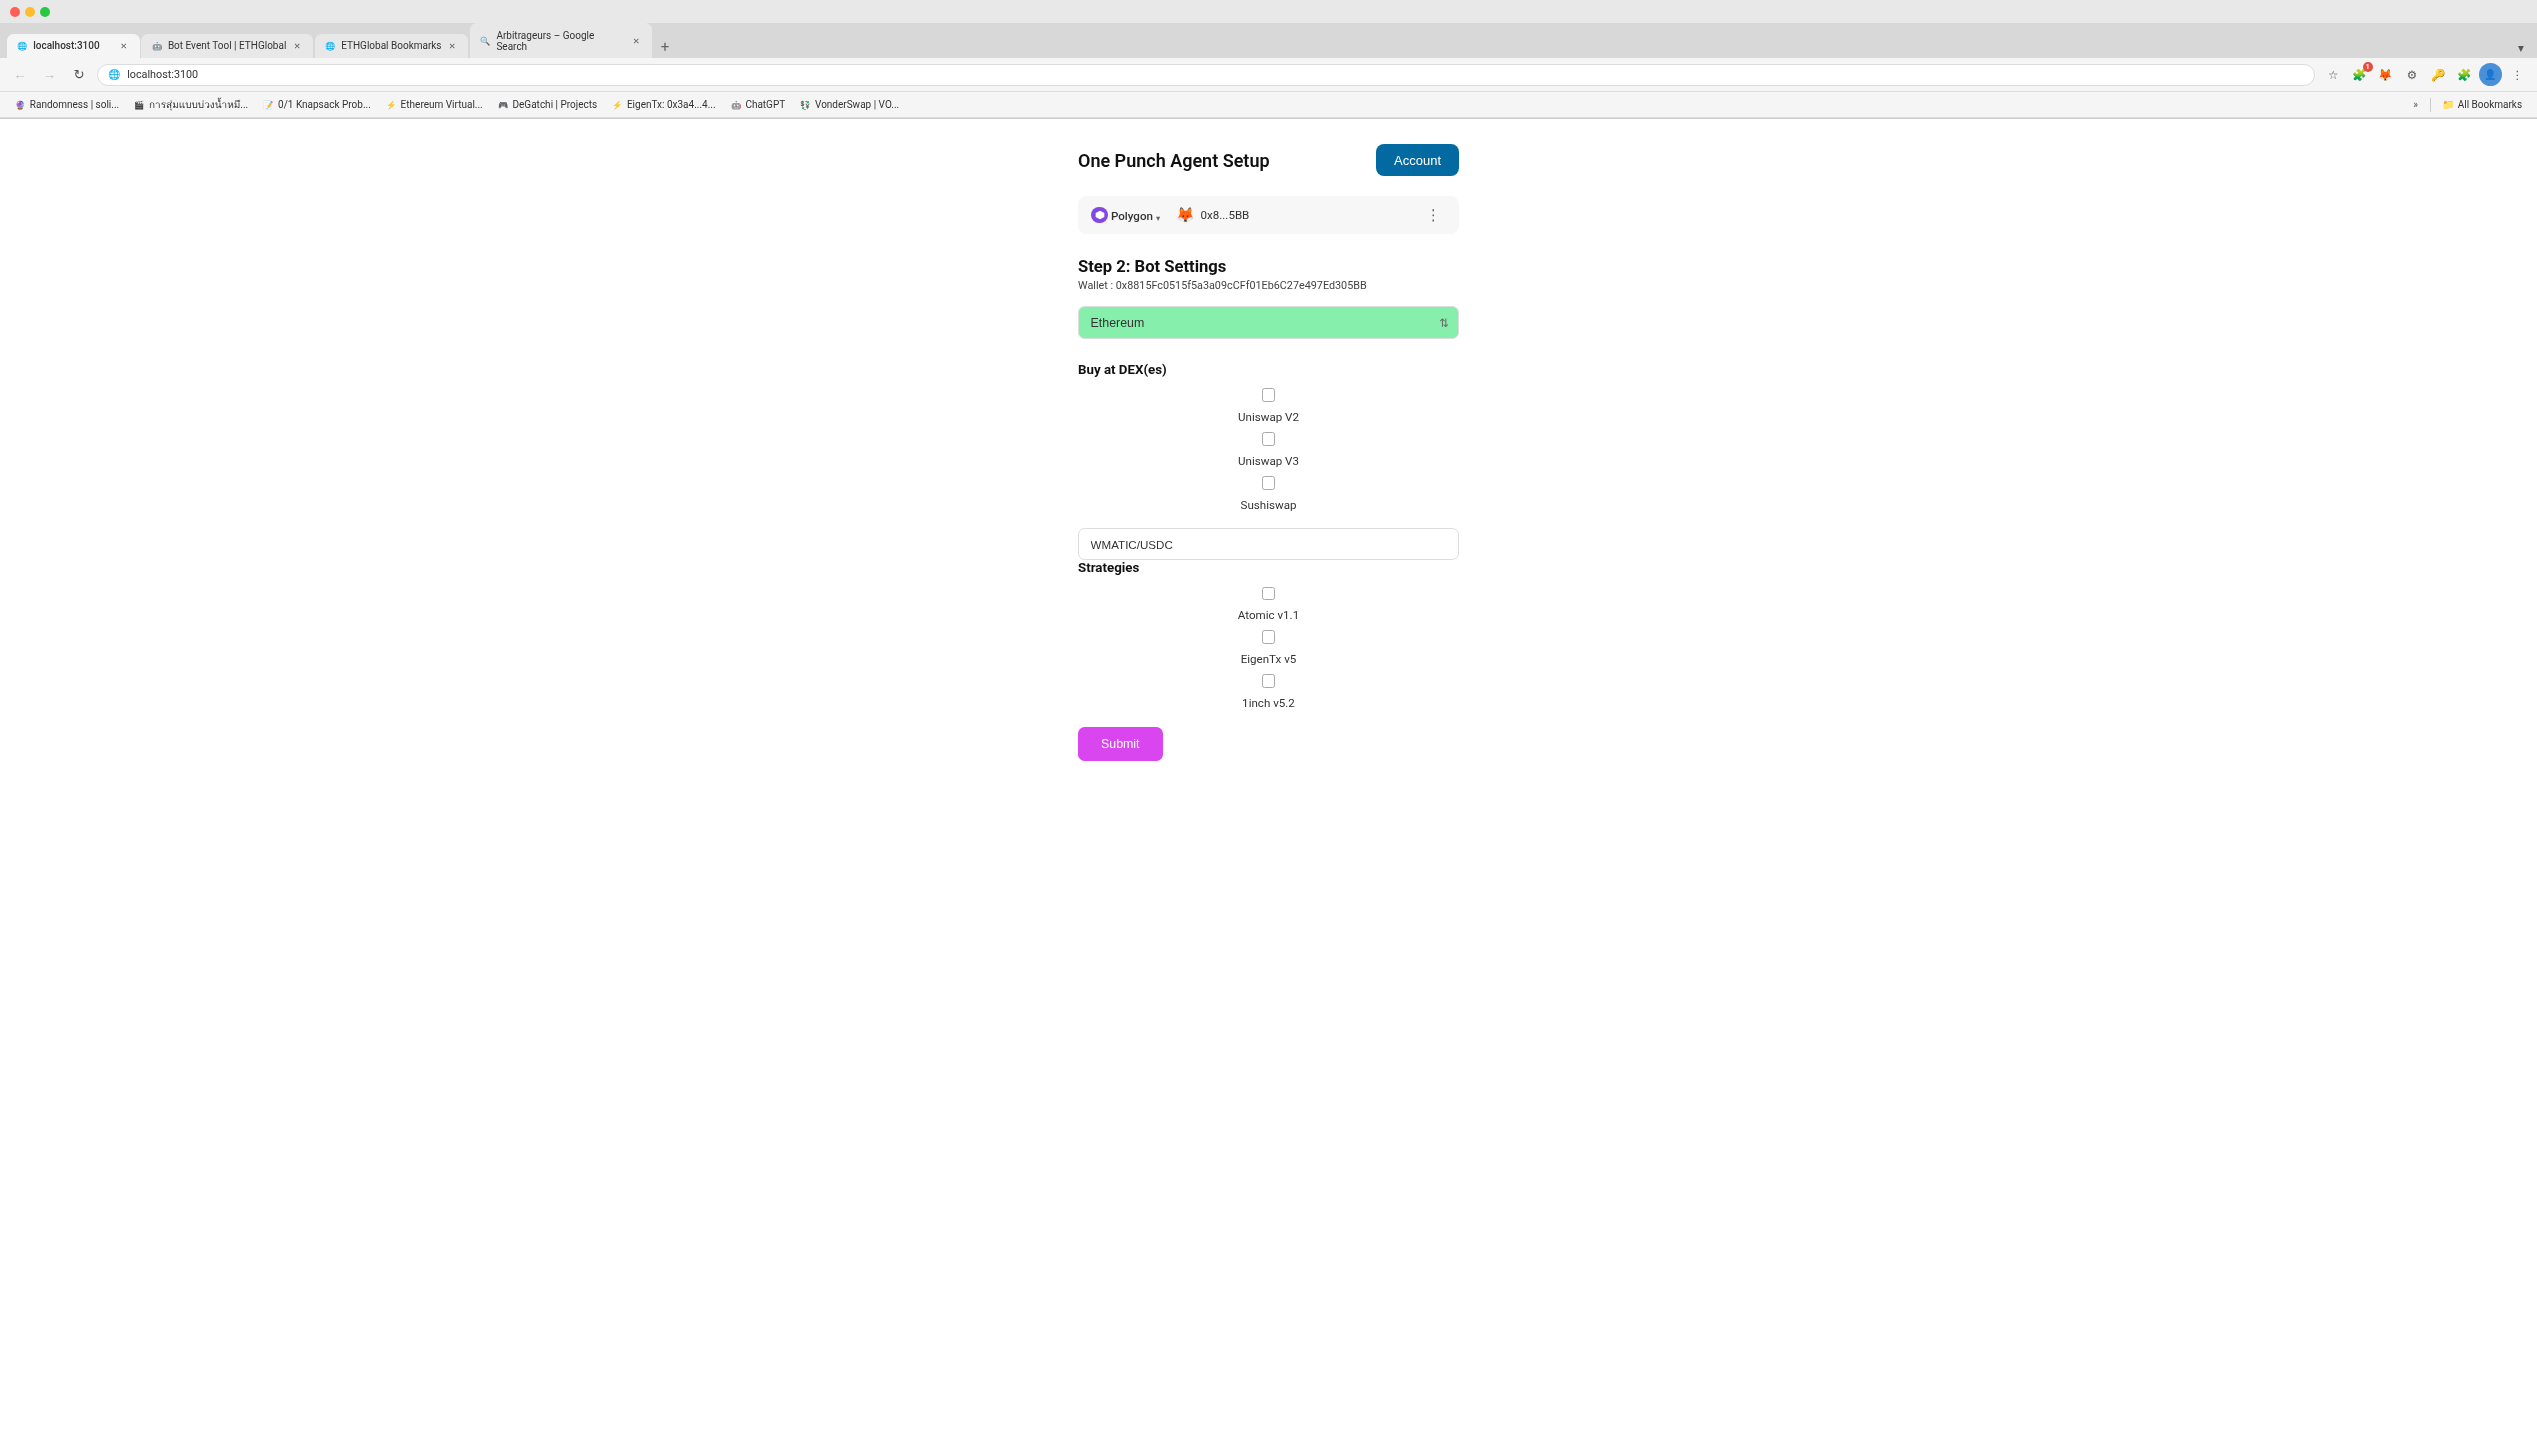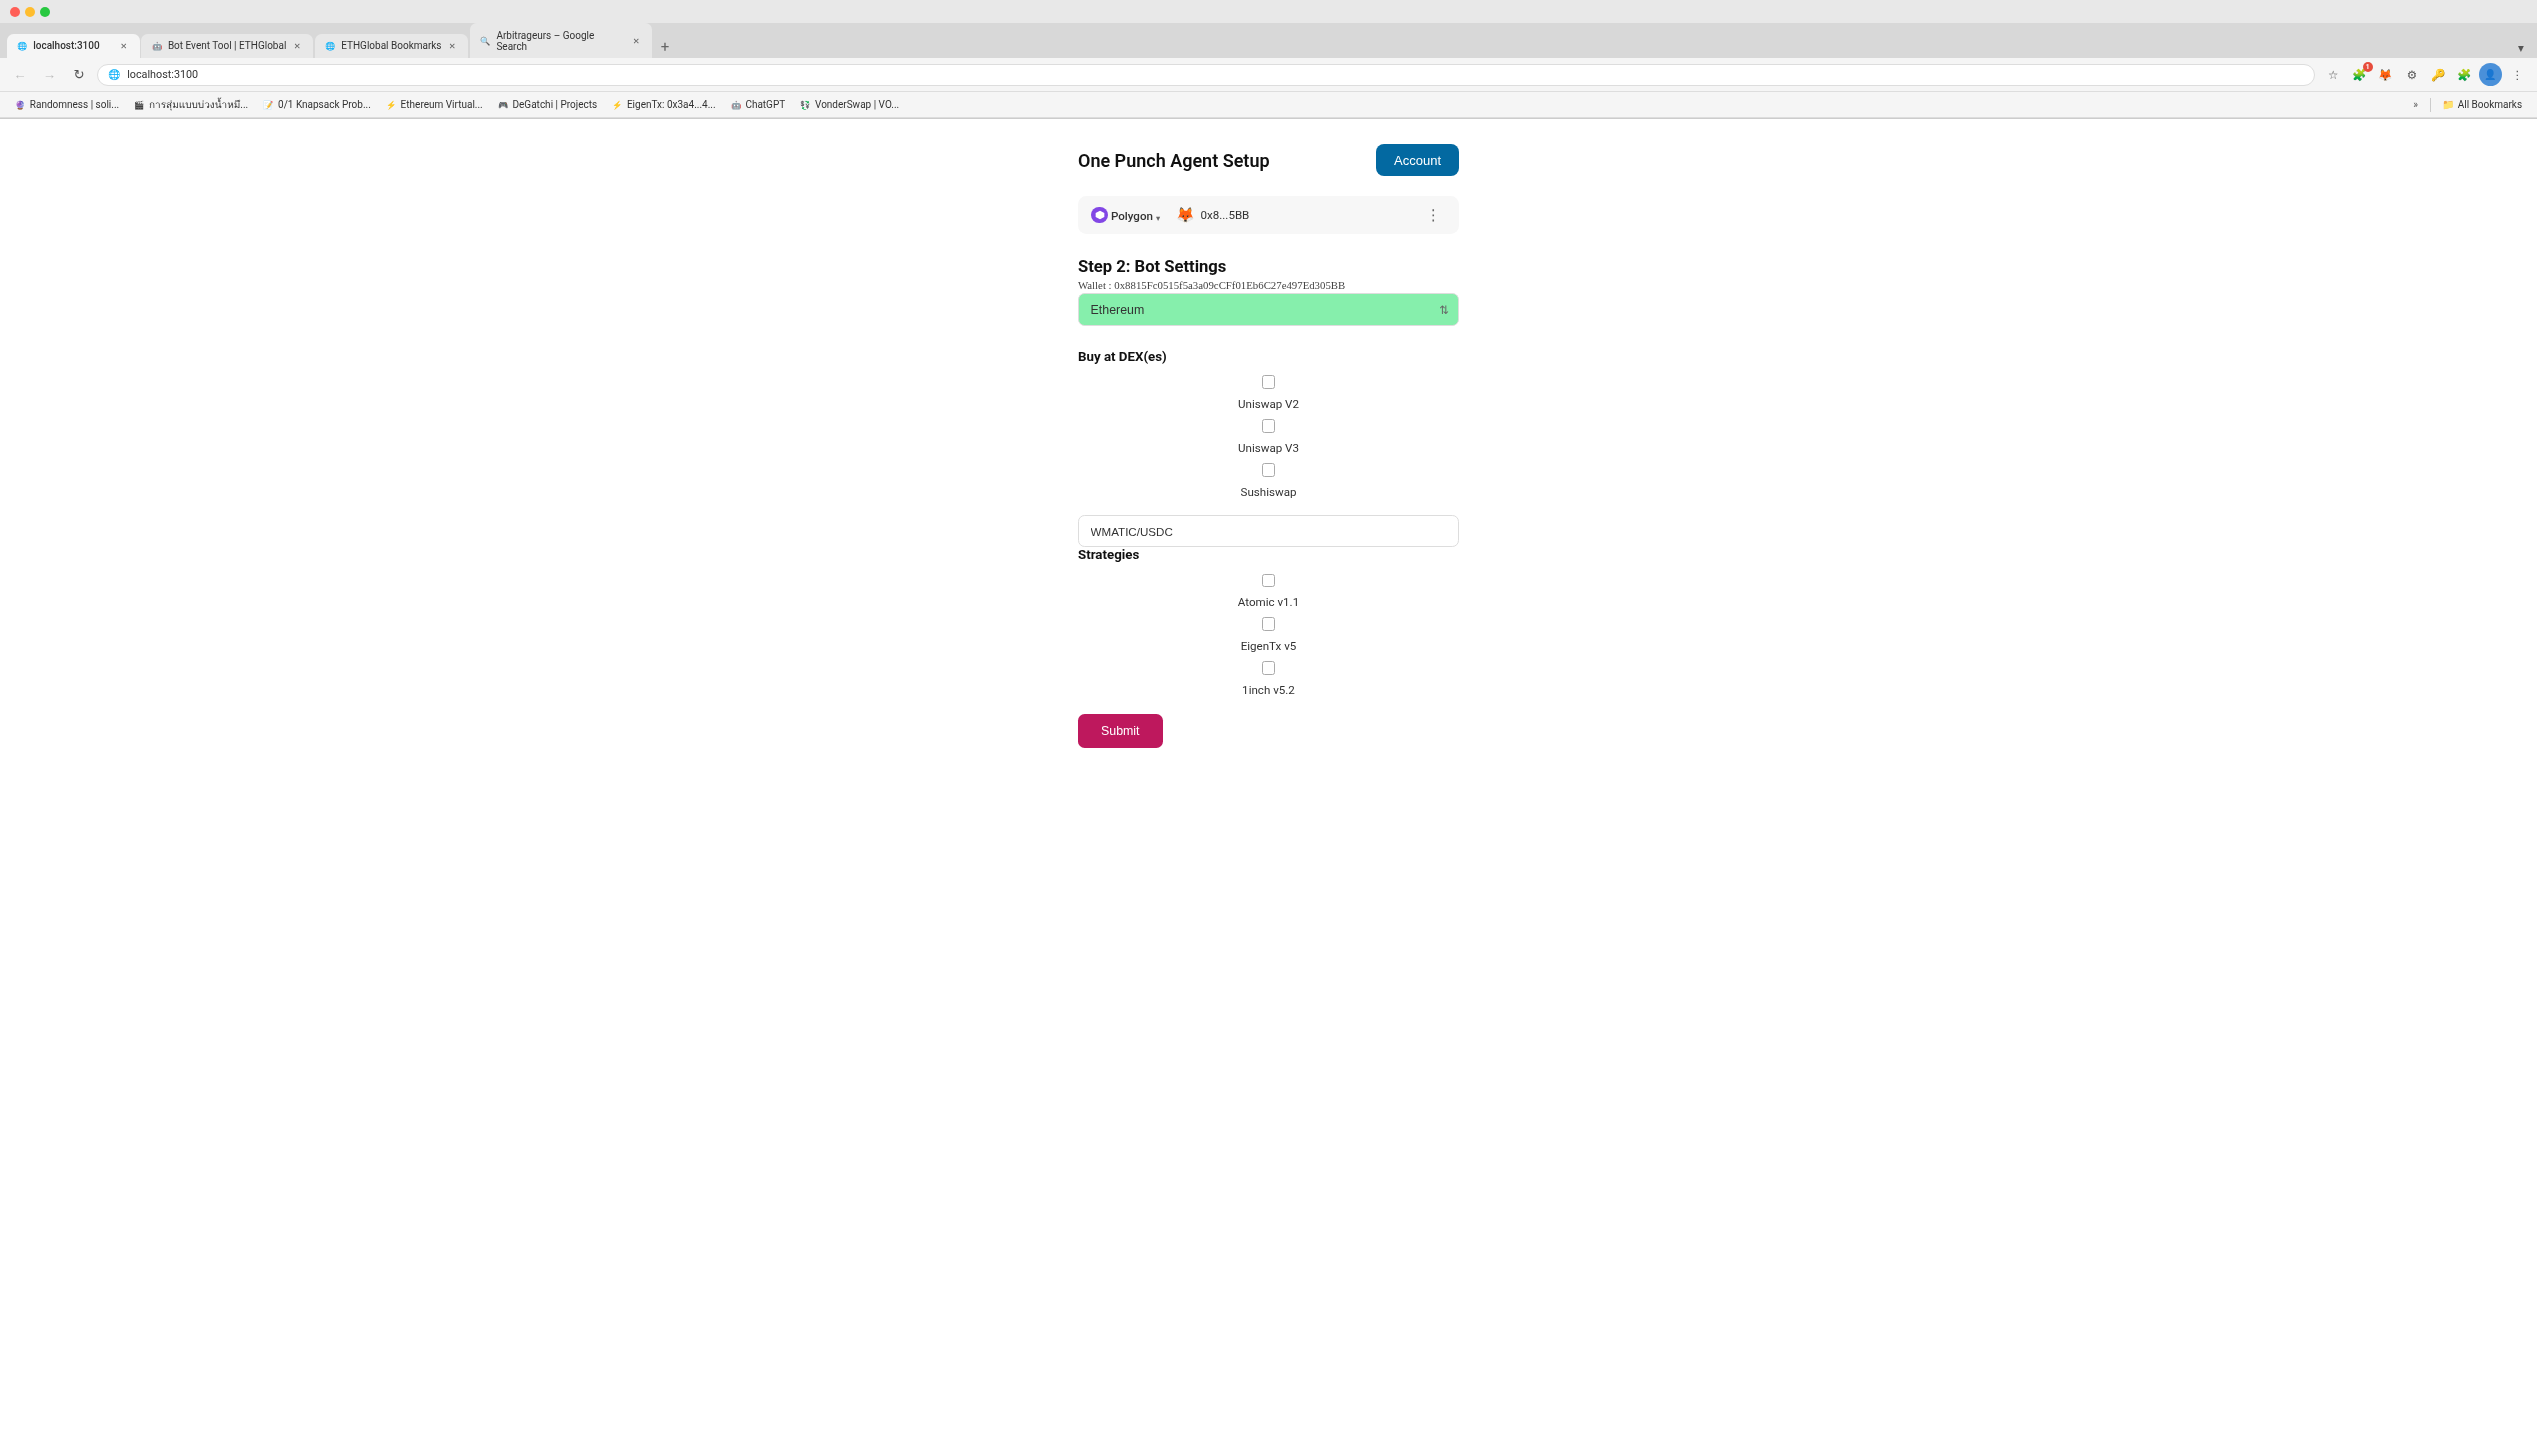--- a/index.html
+++ b/index.html
@@ -348,22 +348,21 @@
     .section-title {
       font-size: 16.6px;
       font-weight: 700;
       color: #111;
       margin-bottom: 3.3px;
     }
 
     .wallet-full {
       font-size: 10.8px;
       color: #444;
-      margin-bottom: 2px;
-      font-family: Liberation Serif, serif;
+      margin-bottom: 14px;
     }
 
     .select-wrapper {
       position: relative;
       margin-bottom: 23px;
     }
 
     .network-select {
       width: 100%;
       padding: 8.3px 11.6px;
@@ -428,21 +427,21 @@
       padding: 8.3px 11.6px;
       border: 0.8px solid #ddd;
       border-radius: 6.6px;
       font-size: 11.6px;
       color: #333;
       outline: none;
     }
 
     
     .submit-btn {
-      background: #be185d;
+      background: #d946ef;
       color: white;
       border: none;
       padding: 10px 23px;
       border-radius: 6.6px;
       font-size: 12.4px;
       font-weight: 500;
       cursor: pointer;
     }
 
     

